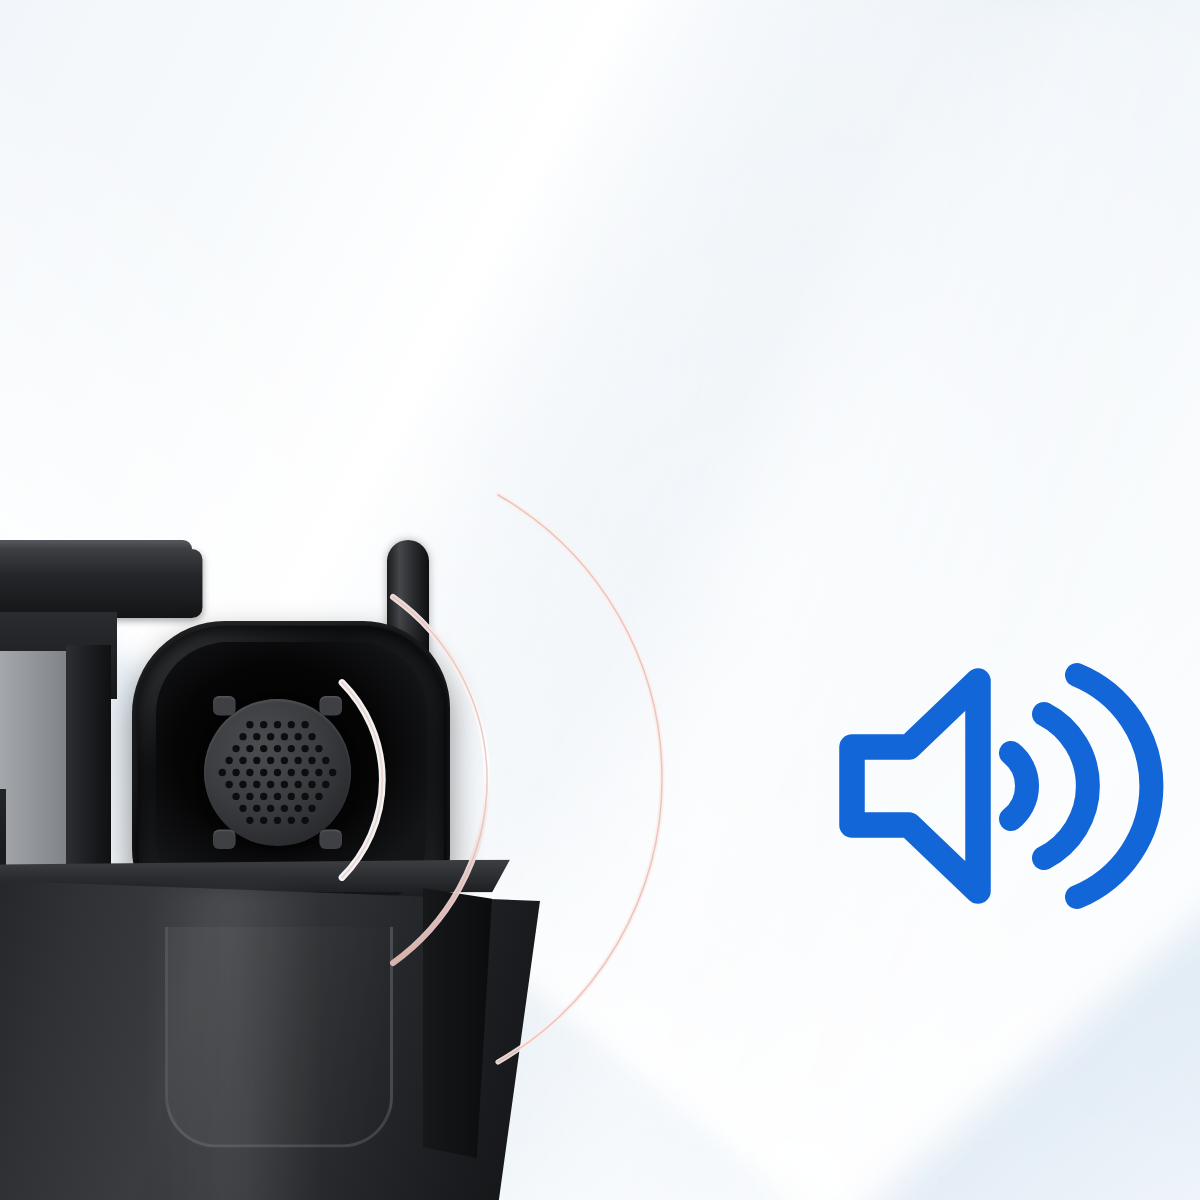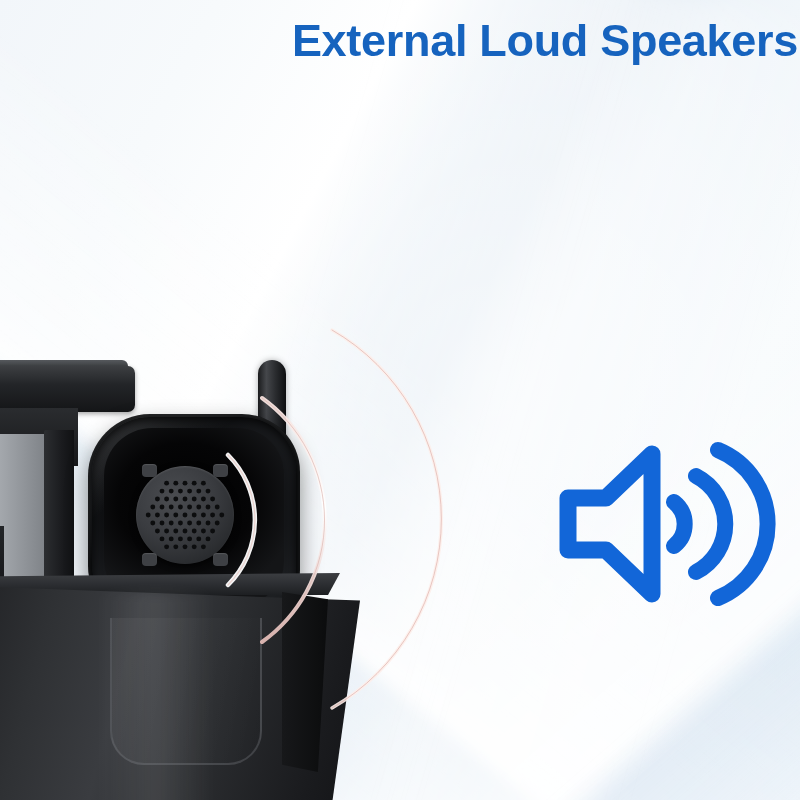--- a/index.html
+++ b/index.html
@@ -453,21 +453,20 @@
     <path d="M 228 455 A 92 92 0 0 1 228 585" fill="none" stroke="#e7c4bf" stroke-width="1.2" stroke-linecap="round" opacity="0.7"></path>
 
     <path d="M 262 398 A 150 150 0 0 1 262 642" fill="none" stroke="url(#arcGrad)" stroke-width="4" stroke-linecap="round" opacity="0.95"></path>
     <path d="M 262 398 A 150 150 0 0 1 262 642" fill="none" stroke="#dcb3ae" stroke-width="1" stroke-linecap="round" opacity="0.65"></path>
 
     <path d="M 332 330 A 218 218 0 0 1 332 708" fill="none" stroke="#fdeeea" stroke-width="3.4" stroke-linecap="round" opacity="0.9"></path>
     <path d="M 332 330 A 218 218 0 0 1 332 708" fill="none" stroke="#d9a9a3" stroke-width="1" stroke-linecap="round" opacity="0.6"></path>
   </svg>
 
   <div class="text-block">
-    <div class="headline">External Loud Speakers</div>
   </div>
 
   <svg class="speaker-glyph" viewBox="0 0 244 176">
 
     <path d="M 22 62 L 60 62 L 106 18 L 106 158 L 60 114 L 22 114 Z" fill="none" stroke="#1266d8" stroke-width="17" stroke-linejoin="round" stroke-linecap="round"></path>
 
     <path d="M 128 66 A 28 28 0 0 1 128 110" fill="none" stroke="#1266d8" stroke-width="16" stroke-linecap="round"></path>
 
     <path d="M 150 40 A 54 54 0 0 1 150 136" fill="none" stroke="#1266d8" stroke-width="16" stroke-linecap="round"></path>
 

